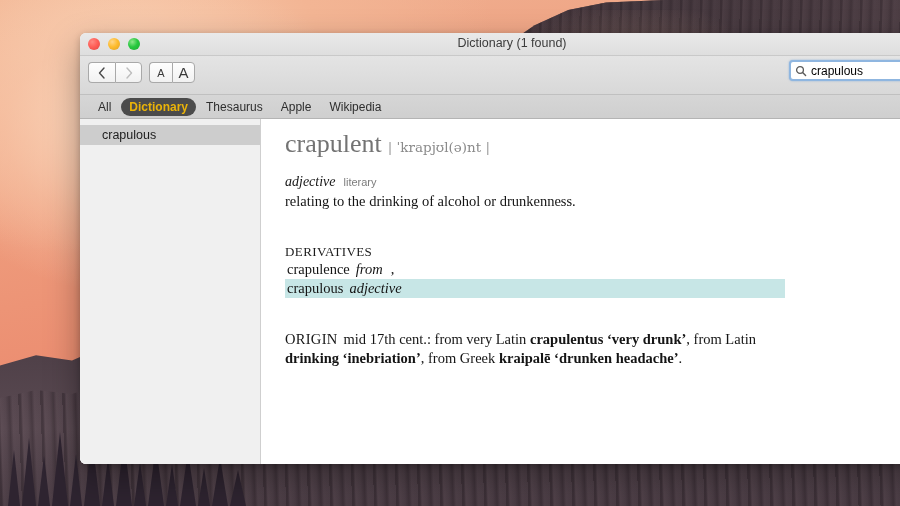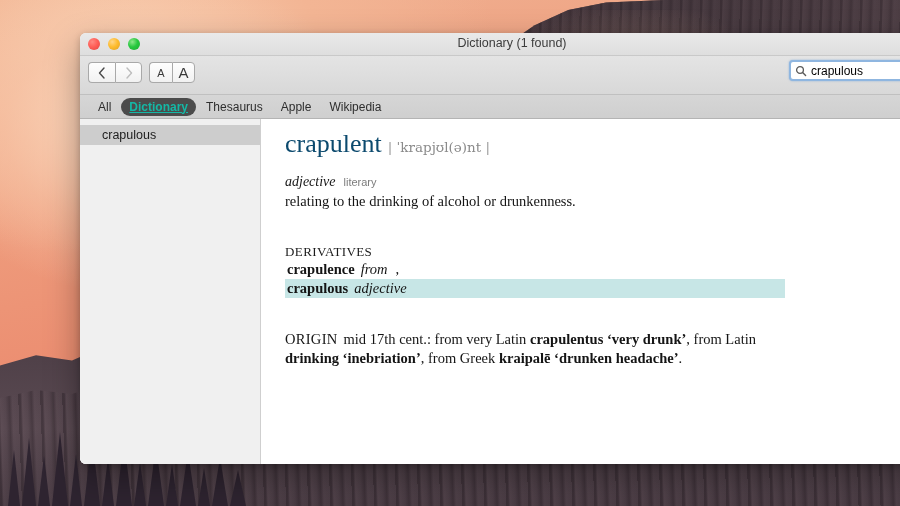--- a/index.html
+++ b/index.html
@@ -262,23 +262,22 @@
     font-size: 12px;
     color: #2e2e2e;
     padding: 1px 8px;
     border-radius: 9px;
     line-height: 16px;
     white-space: nowrap;
     font-family: "Liberation Sans", sans-serif;
   }
   .tab.active {
     background: #4b4b4b;
-    color: #14b8a6;
+    color: #eab308;
     font-weight: bold;
-    text-decoration: underline;
   }
 
   
   .body {
     flex: 1;
     display: flex;
     min-height: 0;
     background: #ffffff;
   }
   .sidebar {
@@ -312,21 +311,21 @@
 
   .headword-line {
     display: flex;
     align-items: baseline;
     white-space: nowrap;
   }
   .headword {
     font-size: 26px;
     line-height: 30px;
     font-family: "Liberation Serif", serif;
-    color: #0c4a6e;
+    color: #737373;
   }
   .pron {
     font-size: 13.5px;
     color: #8a8a8a;
     margin-left: 6px;
     font-family: "DejaVu Serif", serif;
   }
   .pron .bar { color: #9a9a9a; }
 
   .pos-line {
@@ -365,21 +364,21 @@
     white-space: nowrap;
     margin-left: 2px;
   }
   .deriv-row.highlight {
     background: #c7e6e6;
     width: 500px;
     margin-left: 0;
     padding-left: 2px;
     box-sizing: border-box;
   }
-  .deriv-word { font-weight: bold; }
+  .deriv-word { font-weight: normal; }
   .deriv-pos  { font-style: italic; margin-left: 6px; }
   .deriv-comma { margin-left: 8px; }
 
   .origin {
     margin-top: 32px;
     font-size: 14.5px;
     line-height: 19px;
     width: 490px;
   }
   .origin .lbl { letter-spacing: 0.3px; margin-right: 6px; }

